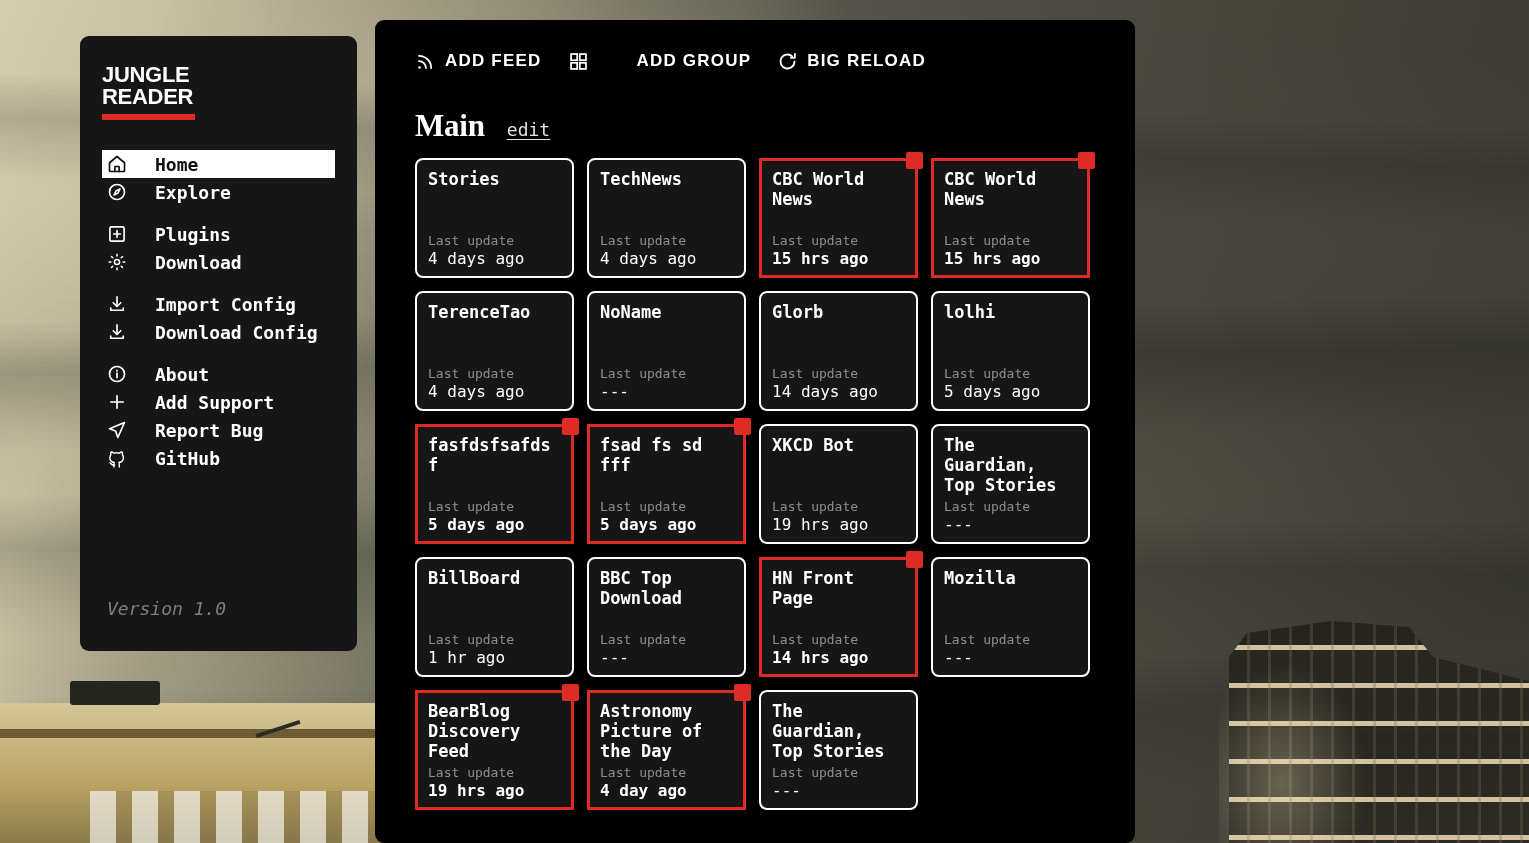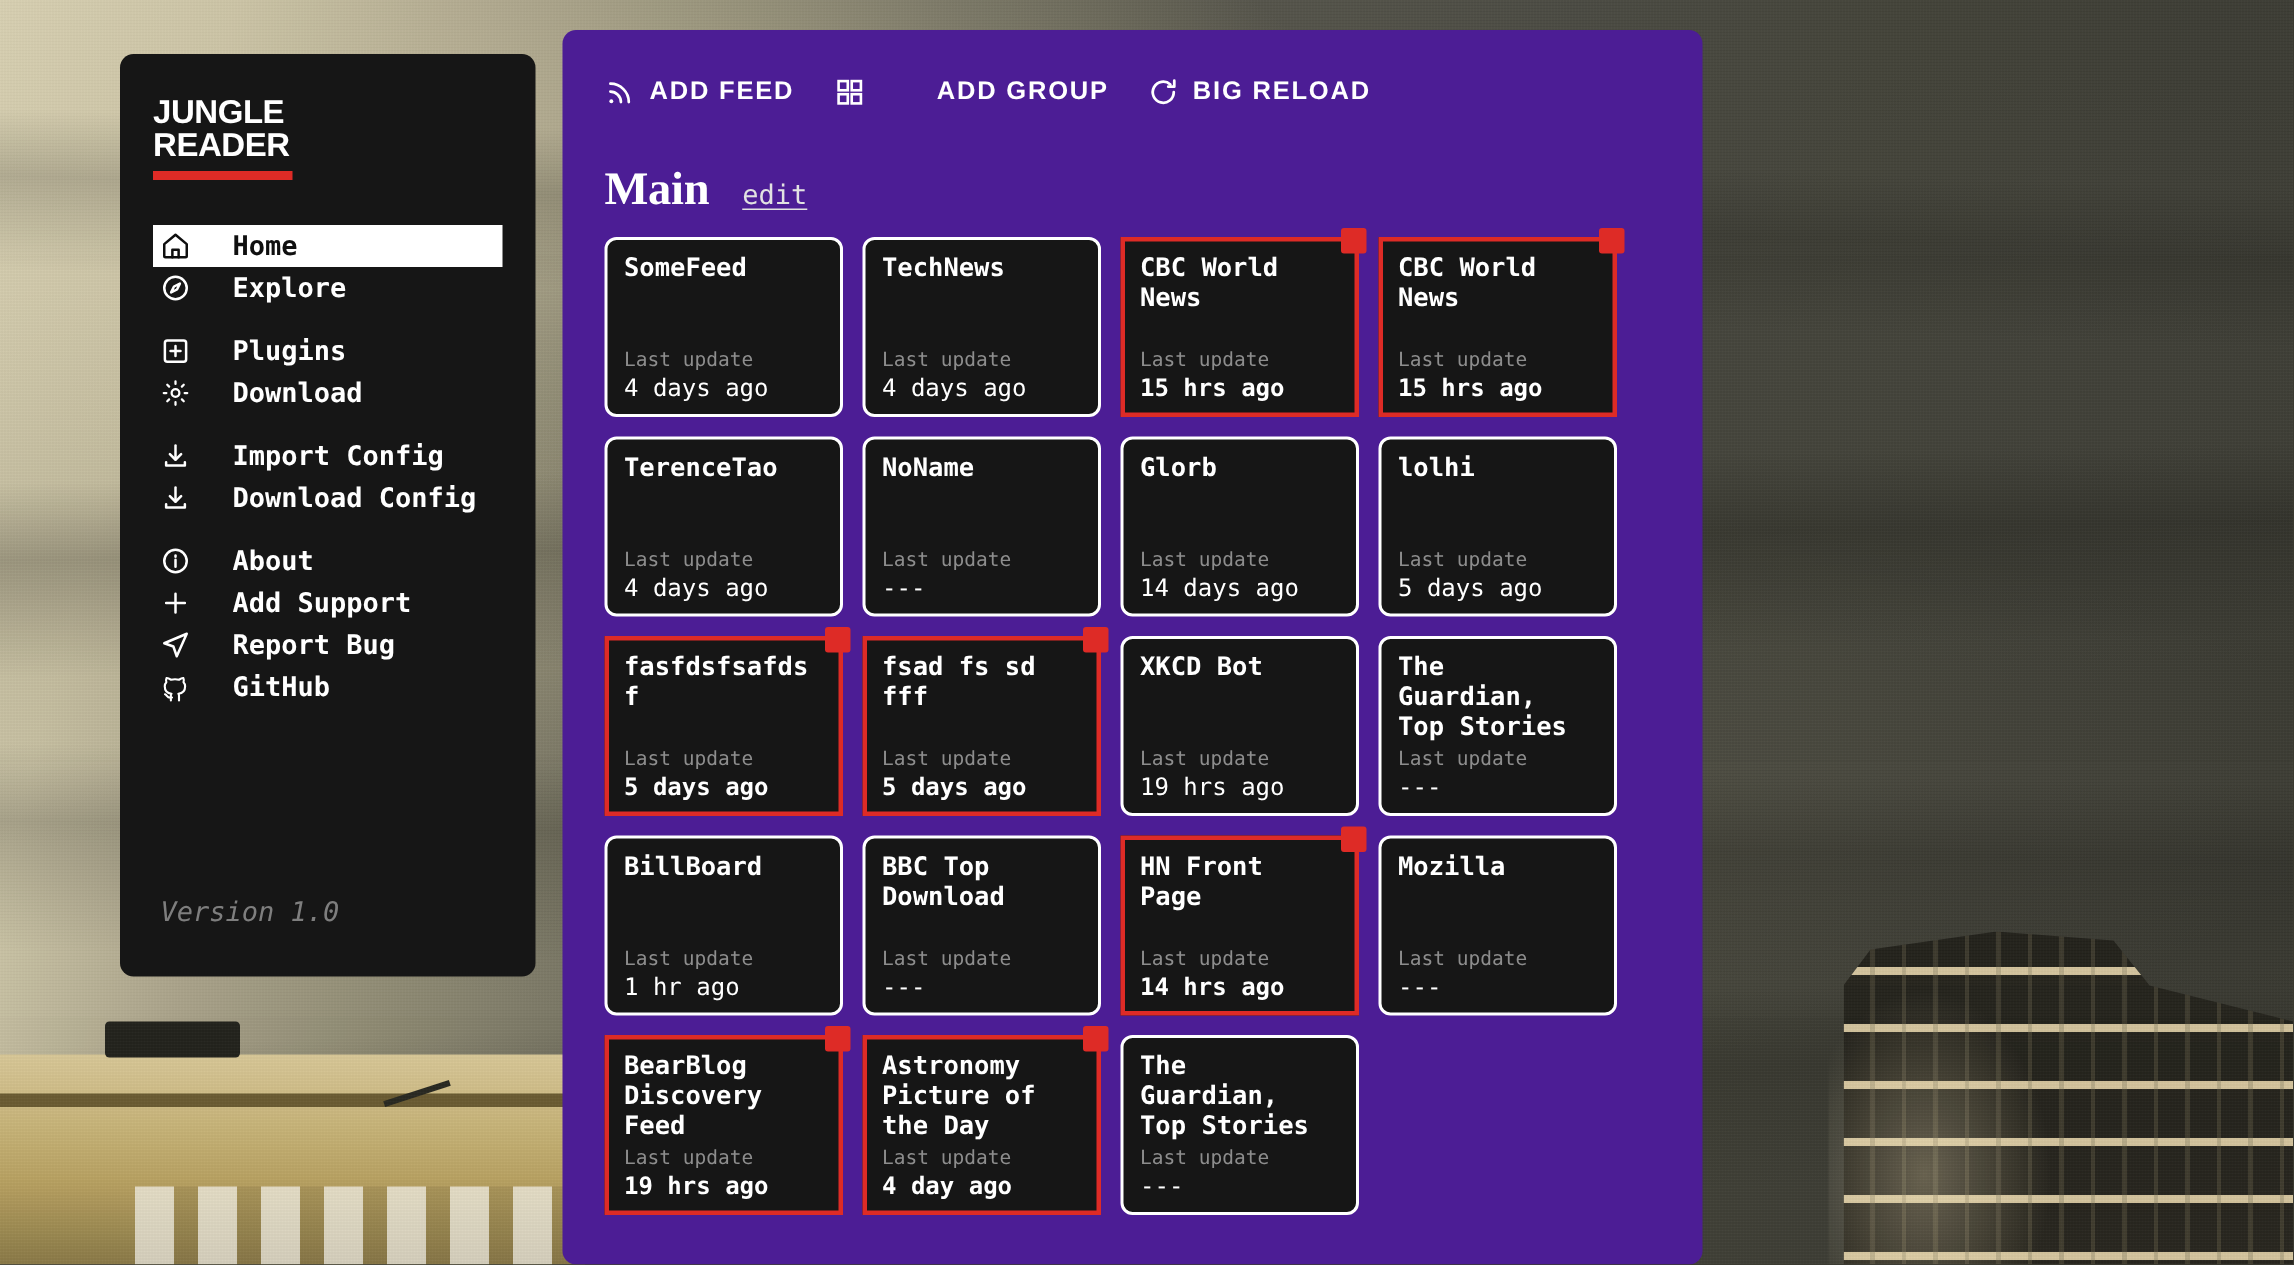--- a/index.html
+++ b/index.html
@@ -185,23 +185,23 @@
     font-size: 18px;
     color: #7e7e7e;
     font-family: "DejaVu Sans Mono", monospace;
   }
 
   
   #main {
     position: absolute;
     left: 375px; top: 20px;
     width: 760px; height: 823px;
-    background: #4c1d95;
+    background: #000000;
     border-radius: 9px;
-    padding: 27px 0 0 28px;
+    padding: 27px 0 0 40px;
     overflow: hidden;
   }
   #toolbar {
     display: flex;
     align-items: center;
     gap: 26px;
     height: 28px;
   }
   .tool-btn {
     display: flex;
@@ -469,21 +469,21 @@
         </button>
       </div>
 
     <div id="group-header">
       <div id="group-title">Main</div>
       <a id="group-edit" href="#">edit</a>
     </div>
 
     <div id="grid">
         <div class="card">
-          <div class="card-title">SomeFeed</div>
+          <div class="card-title">Stories</div>
           <div class="card-meta">
             <div class="card-meta-label">Last update</div>
             <div class="card-meta-value">4 days ago</div>
           </div>
         </div>
         <div class="card">
           <div class="card-title">TechNews</div>
           <div class="card-meta">
             <div class="card-meta-label">Last update</div>
             <div class="card-meta-value">4 days ago</div>

